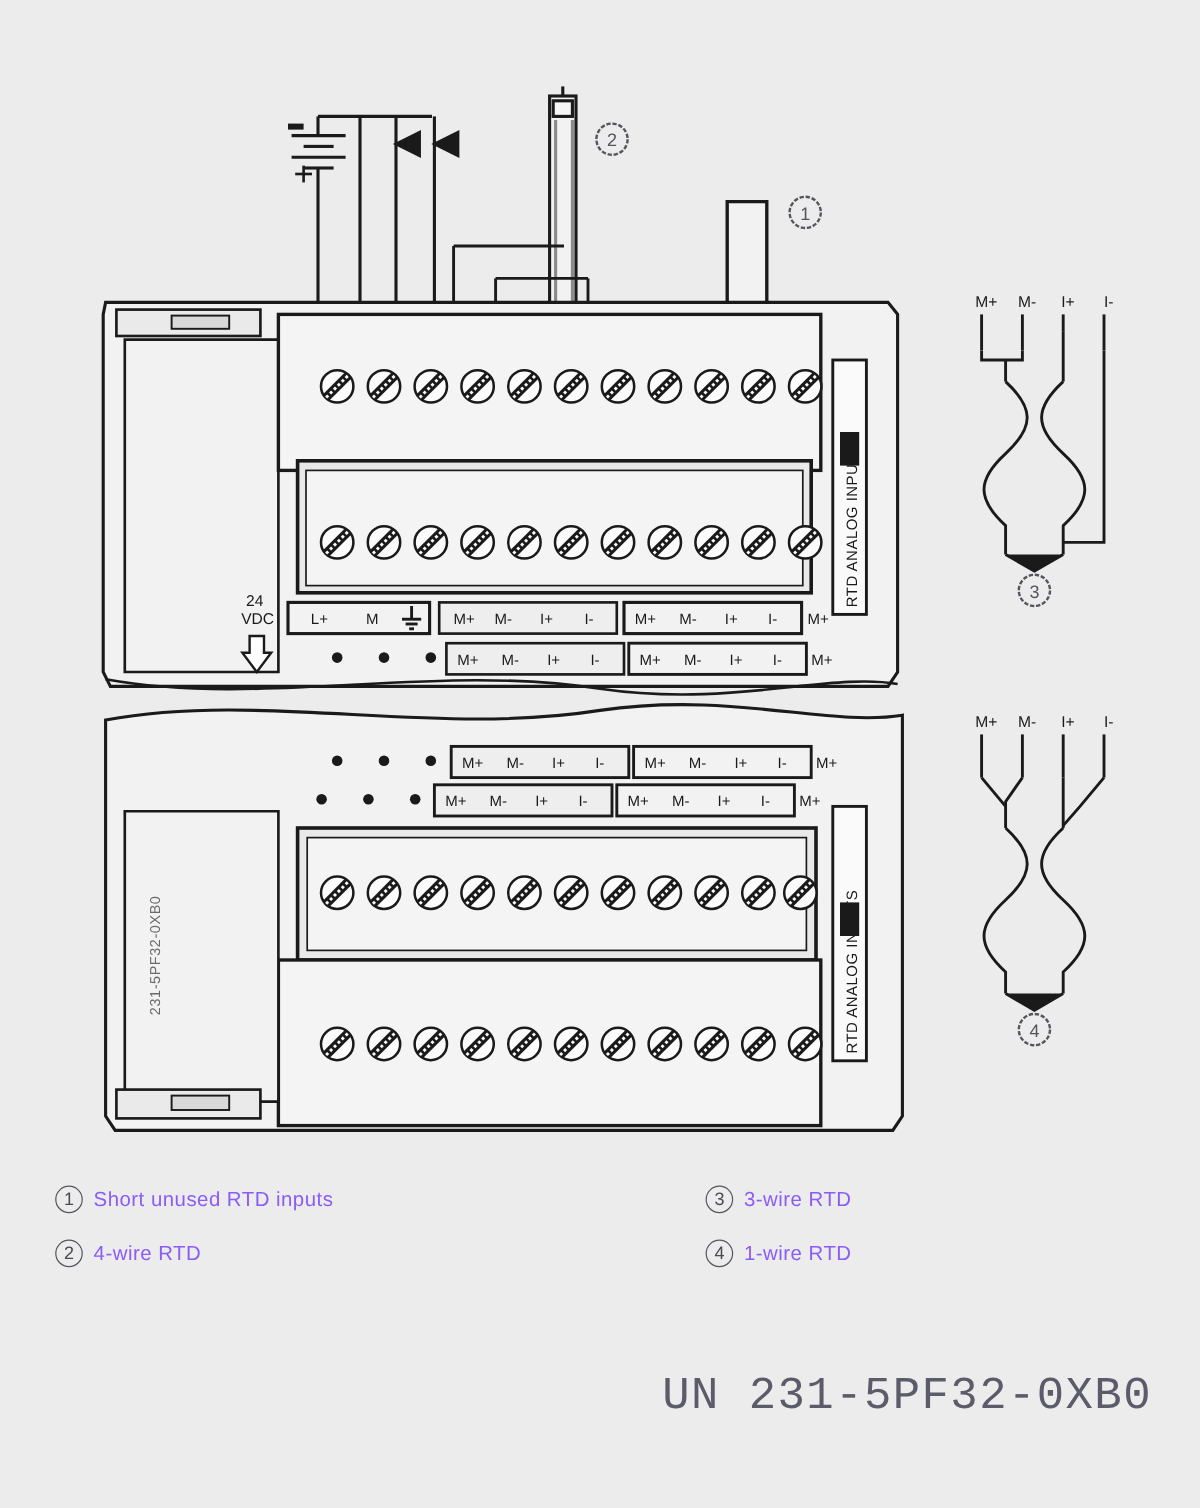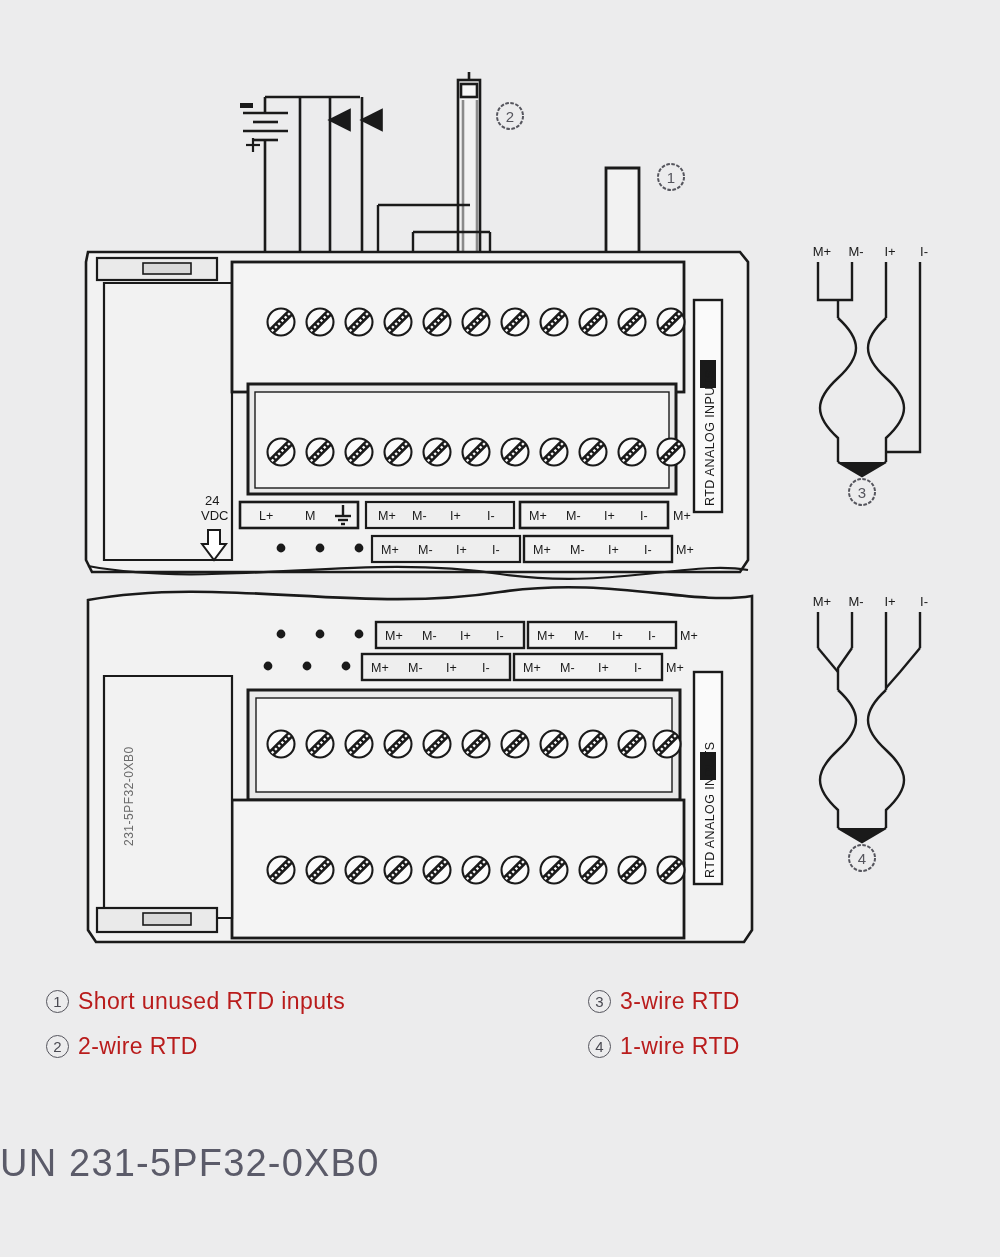--- a/index.html
+++ b/index.html
@@ -37,22 +37,22 @@
   }
   .legend-row {
     position: absolute;
     display: flex;
     align-items: center;
     gap: 9px;
     pointer-events: auto;
   }
   .legend-text {
     font-family: "Liberation Sans", sans-serif;
-    font-size: 23px;
-    color: #b91c1c;
+    font-size: 17px;
+    color: #8b5cf6;
     letter-spacing: 0.4px;
     white-space: nowrap;
   }
   .circnum {
     display: inline-flex;
     align-items: center;
     justify-content: center;
     width: 23px;
     height: 23px;
     border: 1.6px solid #55555d;
@@ -62,22 +62,22 @@
     font-family: "Liberation Sans", sans-serif;
     line-height: 1;
     box-sizing: border-box;
     flex: none;
   }
   .title-main {
     position: absolute;
     left: 0;
     top: 1142px;
     width: 960px;
-    text-align: left;
-    font-family: Liberation Sans, sans-serif;
+    text-align: right;
+    font-family: Liberation Mono, monospace;
     font-size: 38px;
     color: #5b5b69;
     letter-spacing: 1.2px;
     pointer-events: auto;
   }
   .lg1 { left: 46px;  top: 988px; }
   .lg2 { left: 46px;  top: 1033px; }
   .lg3 { left: 588px; top: 988px; }
   .lg4 { left: 588px; top: 1033px; }
 </style>
@@ -392,21 +392,21 @@
 
   <div class="legend-layer">
 
     <div class="legend-row lg1">
       <span class="circnum">1</span>
       <span class="legend-text">Short unused RTD inputs</span>
     </div>
 
     <div class="legend-row lg2">
       <span class="circnum">2</span>
-      <span class="legend-text">2-wire RTD</span>
+      <span class="legend-text">4-wire RTD</span>
     </div>
 
     <div class="legend-row lg3">
       <span class="circnum">3</span>
       <span class="legend-text">3-wire RTD</span>
     </div>
 
     <div class="legend-row lg4">
       <span class="circnum">4</span>
       <span class="legend-text">1-wire RTD</span>

